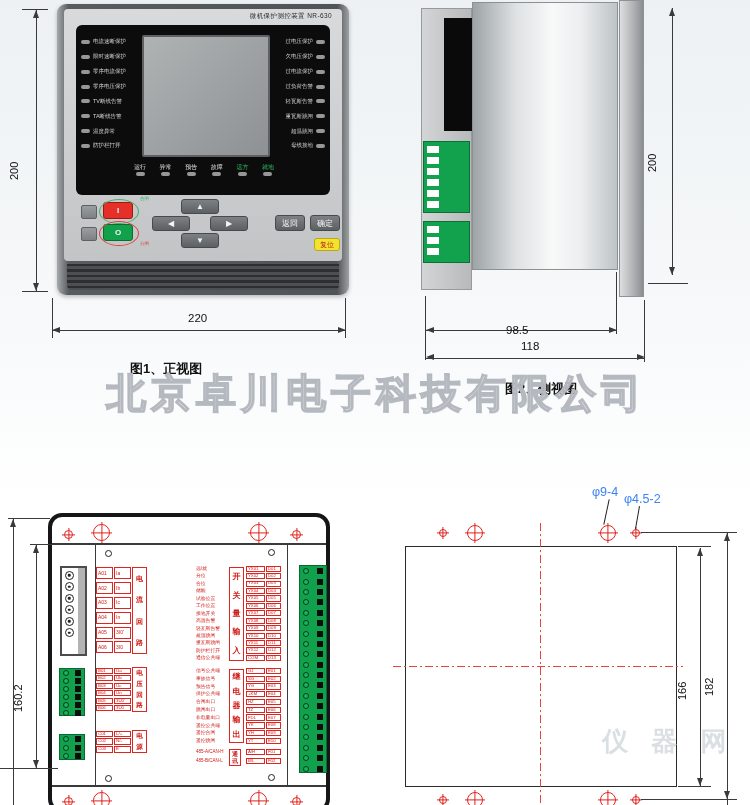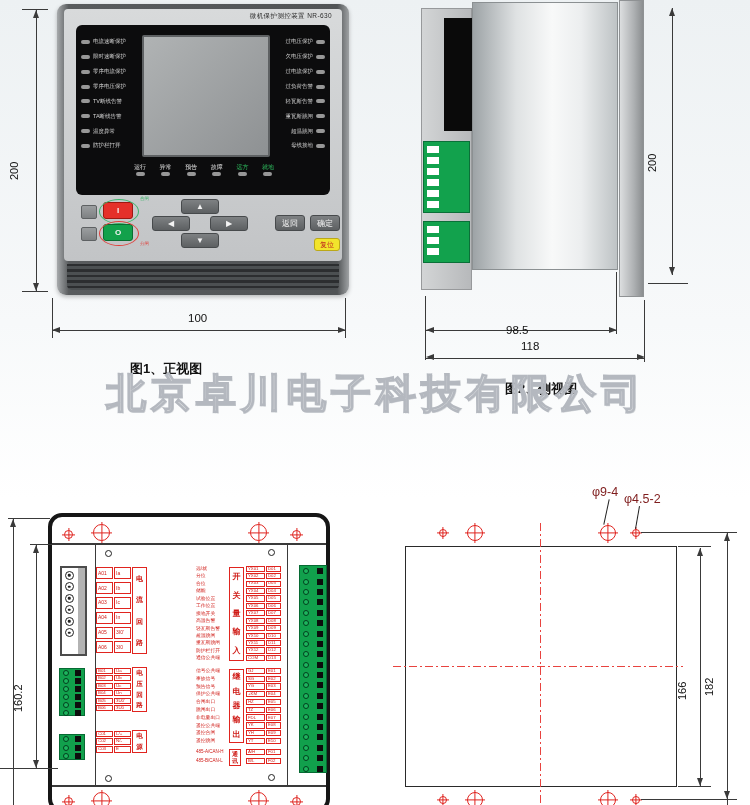--- a/index.html
+++ b/index.html
@@ -93,21 +93,21 @@
   .swt .trow{height:7.45px}.swt .rc{height:6.2px;font-size:4.3px}.swt .c1{width:19px}.swt .c2{width:15px}
   .rlt .trow{height:7.8px}.rlt .rc{height:6.4px;font-size:4.3px}.rlt .c1{width:19px}.rlt .c2{width:15px}
   .cmt .trow{height:8.5px}.cmt .rc{height:6.4px;font-size:4.3px}.cmt .c1{width:19px}.cmt .c2{width:15px}
   .swn div{height:7.45px;line-height:7.45px;font-size:4.8px}
   .rln div{height:7.8px;line-height:7.8px;font-size:4.8px}
   .cmn div{height:8.5px;line-height:8.5px;font-size:4.5px}
   
   .cutsq{left:405px;top:546px;width:272px;height:241px;border:1.6px solid #2a2a2a;box-sizing:border-box}
   .clv{position:absolute;width:1px;background:repeating-linear-gradient(to bottom,#e8433f 0 8px,transparent 8px 11px,#e8433f 11px 13px,transparent 13px 16px)}
   .clh{position:absolute;height:1px;background:repeating-linear-gradient(to right,#e8433f 0 8px,transparent 8px 11px,#e8433f 11px 13px,transparent 13px 16px)}
-  .holelab{position:absolute;font-size:12.5px;color:#7f1d1d;white-space:nowrap}
+  .holelab{position:absolute;font-size:12.5px;color:#3b82f6;white-space:nowrap}
   .leader{position:absolute;width:1px;background:#222}
 </style>
 </head>
 <body>
 
 <div class="abs front">
   <div class="abs face">
     <div class="abs fp-title">微机保护测控装置 NR-630</div>
     <div class="abs blackpanel">
       <div class="abs lcd"></div>
@@ -230,21 +230,21 @@
 <div class="ah ah-up" style="left:33px;top:10px"></div>
 <div class="ah ah-dn" style="left:33px;top:283px"></div>
 <div class="dline" style="left:22px;top:9px;width:26px;height:1px"></div>
 <div class="dline" style="left:22px;top:291px;width:26px;height:1px"></div>
 <div class="rotlab" style="left:20px;top:168px">200</div>
 <div class="dline" style="left:52px;top:330px;width:294px;height:1px"></div>
 <div class="ah ah-lf" style="left:52px;top:327px"></div>
 <div class="ah ah-rt" style="left:338px;top:327px"></div>
 <div class="dline" style="left:52px;top:298px;width:1px;height:40px"></div>
 <div class="dline" style="left:345px;top:298px;width:1px;height:40px"></div>
-<div class="dimlab" style="left:188px;top:312px">100</div>
+<div class="dimlab" style="left:188px;top:312px">220</div>
 <div class="caption" style="left:130px;top:360px">图1、正视图</div>
 
 <div class="abs sv-rear">
   <div class="abs sv-black"></div>
   <div class="sv-green" style="top:132px;height:72px" id="sv-g1">
       <div class="sv-sq"></div>
       <div class="sv-sq"></div>
       <div class="sv-sq"></div>
       <div class="sv-sq"></div>
       <div class="sv-sq"></div>
@@ -697,13 +697,14 @@
 <div class="dline" style="left:700px;top:548px;width:1px;height:238px"></div>
 <div class="ah ah-up" style="left:697px;top:548px"></div>
 <div class="ah ah-dn" style="left:697px;top:778px"></div>
 <div class="rotlab" style="left:688px;top:688px">166</div>
 <div class="dline" style="left:727px;top:533px;width:1px;height:272px"></div>
 <div class="ah ah-up" style="left:724px;top:533px"></div>
 <div class="ah ah-dn" style="left:724px;top:791px"></div>
 <div class="rotlab" style="left:715px;top:684px">182</div>
 
 <div class="abs wm-corner">
+  <div class="wm-c2">仪 器 网</div>
 </div>
 
 </body></html>

